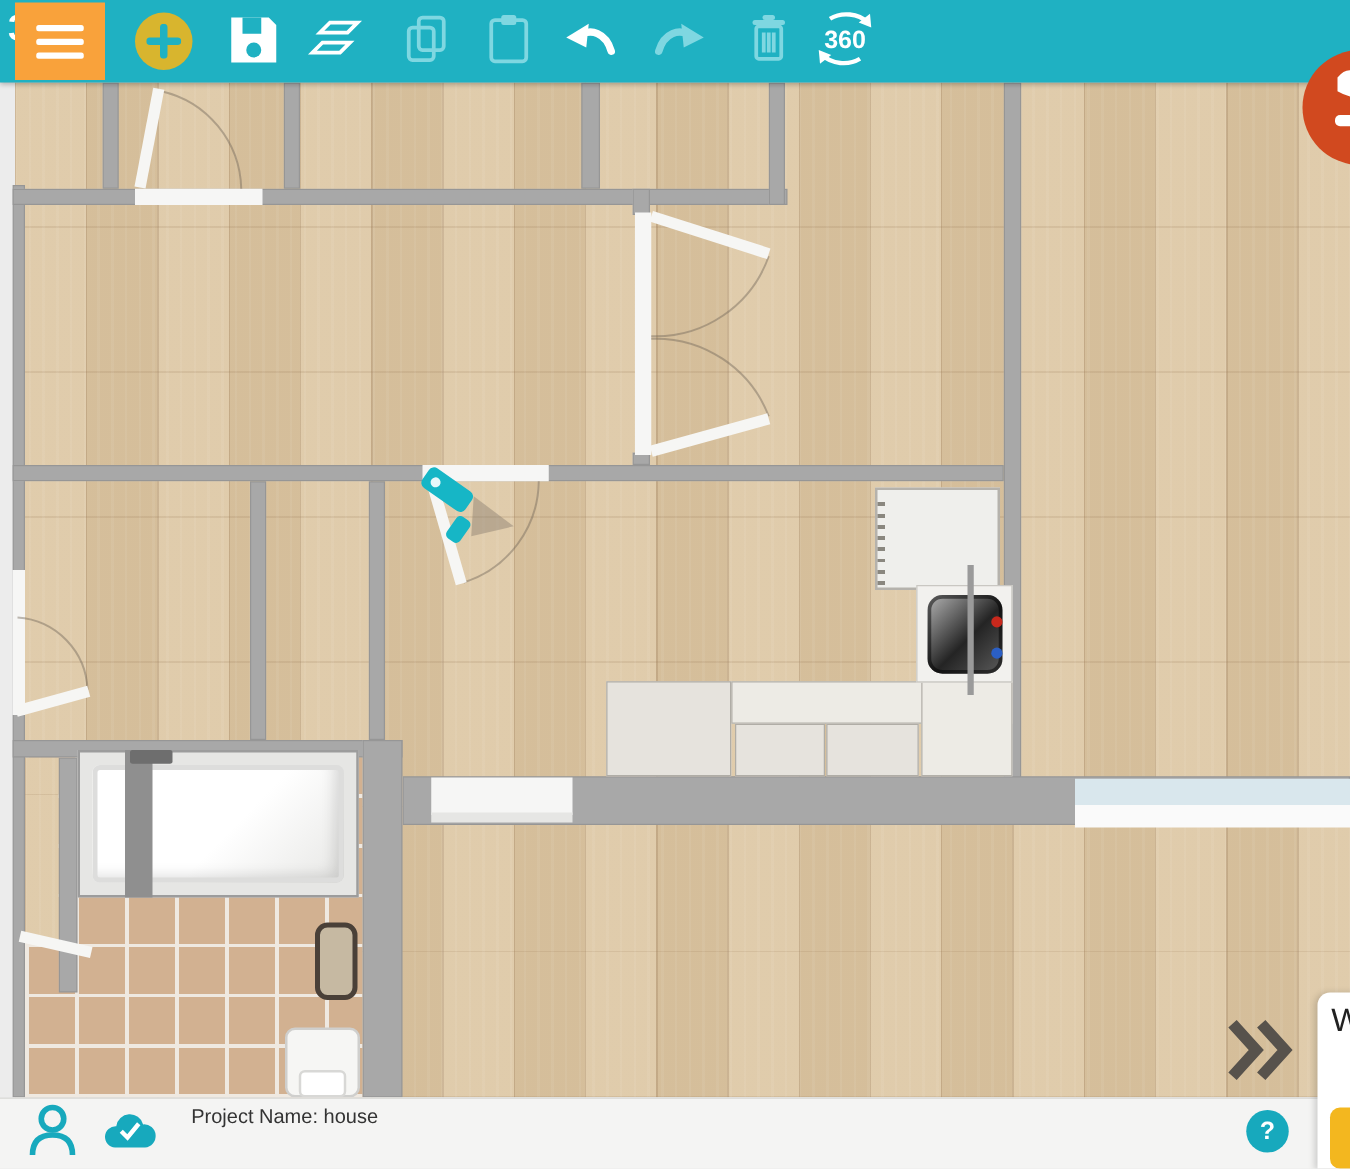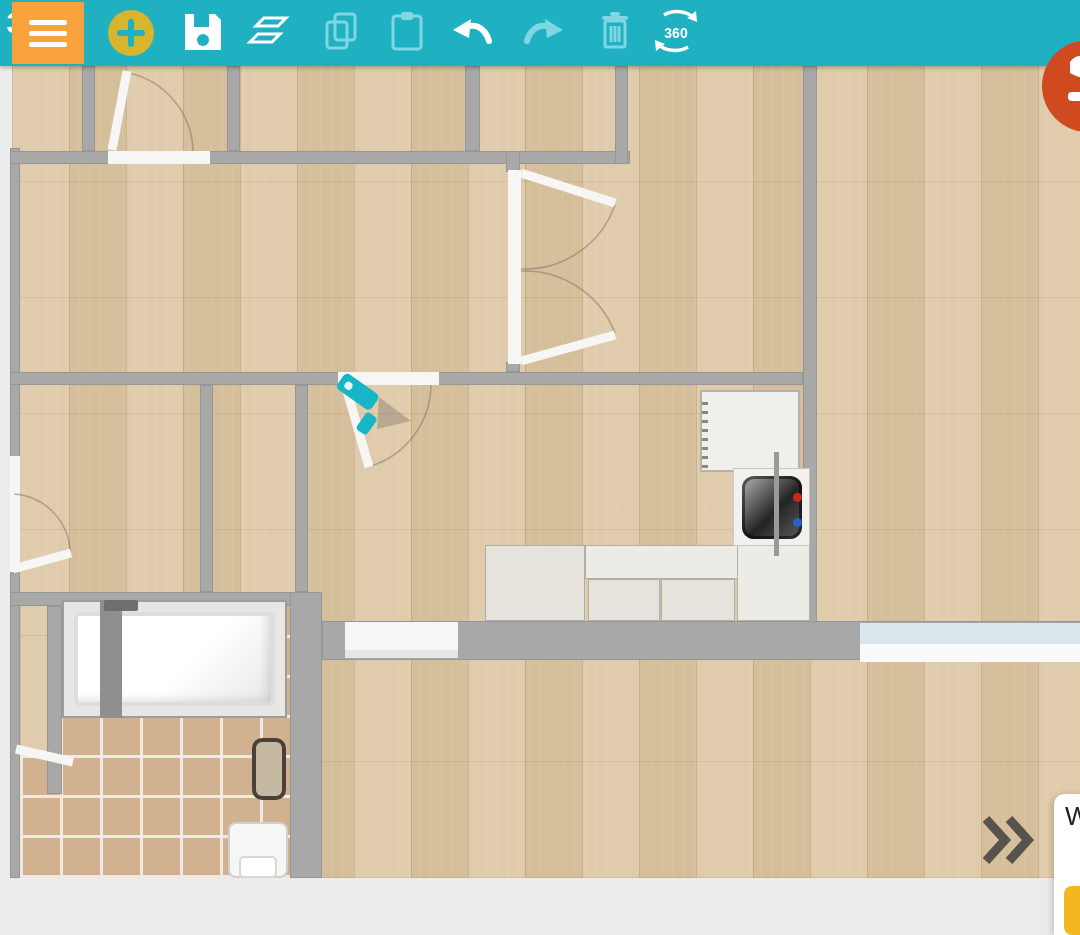--- a/index.html
+++ b/index.html
@@ -13,21 +13,21 @@
             display:flex;flex-direction:column;justify-content:center;align-items:center;gap:6px;cursor:pointer;}
   #menu-btn .bar{width:38px;height:5px;background:#fff;border-radius:2px;}
   .tbtn{position:absolute;top:10px;width:46px;height:46px;display:flex;align-items:center;justify-content:center;cursor:pointer;}
   #add-btn{left:108px;}
   #add-circle{width:46px;height:46px;border-radius:50%;background:#D8B52E;display:flex;align-items:center;justify-content:center;}
   #save-btn{left:180px;} #layers-btn{left:244px;} #copy-btn{left:318px;} #paste-btn{left:384px;}
   #undo-btn{left:450px;} #redo-btn{left:520px;} #trash-btn{left:592px;} #rot-btn{left:653px;}
   #threed-btn{left:724px;top:10px;width:52px;height:46px;color:#fff;font-size:29px;font-weight:bold;
               display:flex;align-items:center;justify-content:center;letter-spacing:1px;}
   #rot-label{position:absolute;left:50%;top:50%;transform:translate(-50%,-50%);color:#fff;
-             font-size:14px;font-weight:bold;}
+             font-size:20px;font-weight:bold;}
   #promo-btn{position:absolute;left:1042px;top:40px;width:92px;height:92px;border-radius:50%;
              background:#D1491F;z-index:50;cursor:pointer;}
 
   
   #canvas{position:absolute;left:0;top:66px;width:1080px;height:812px;background:#ececec;overflow:hidden;}
   .wood{background-color:#d9c3a0;background-image:
       repeating-linear-gradient(90deg,rgba(255,255,255,.06) 0 2px,rgba(0,0,0,0) 2px 11px),
       repeating-linear-gradient(90deg,rgba(148,116,82,.28) 0 1px,transparent 1px 57px),
       repeating-linear-gradient(0deg,rgba(148,116,82,.16) 0 1px,transparent 1px 116px),
       repeating-linear-gradient(90deg,rgba(255,244,224,.18) 0 57px,rgba(180,148,106,.10) 57px 114px);}
@@ -266,14 +266,36 @@
         <polyline points="1009,753 1028,774 1009,795"></polyline>
       </g>
     </svg>
   </div>
 
   <div id="side-panel">
     <span id="panel-letter">W</span>
     <div id="panel-action"></div>
   </div>
 
+  <div id="statusbar">
+    <span class="abs" style="left:22px;top:3px;">
+      <span>
+        <svg width="40" height="44" viewBox="0 0 40 44" fill="none" stroke="#17A9BD" stroke-width="4.5">
+          <circle cx="20" cy="13" r="9"></circle>
+          <path d="M4 42 Q4 26 20 26 Q36 26 36 42"></path>
+        </svg>
+      </span>
+    </span>
+    <span class="abs" style="left:82px;top:11px;">
+      <span>
+        <svg width="44" height="30" viewBox="0 0 44 30">
+          <path d="M10 28 a8.5 8.5 0 0 1 1 -17 a11 11 0 0 1 21.5 -1.5 a7.5 7.5 0 0 1 1.5 18.5 Z" fill="#17A9BD"></path>
+          <polyline points="15,15 20,20 29,9" stroke="#fff" stroke-width="3.5" fill="none"></polyline>
+        </svg>
+      </span>
+    </span>
+    <span id="project-label">Project Name: house</span>
+    <div id="help-btn">
+      <span>?</span>
+    </div>
+  </div>
 
 </div>
 
 </body></html>

